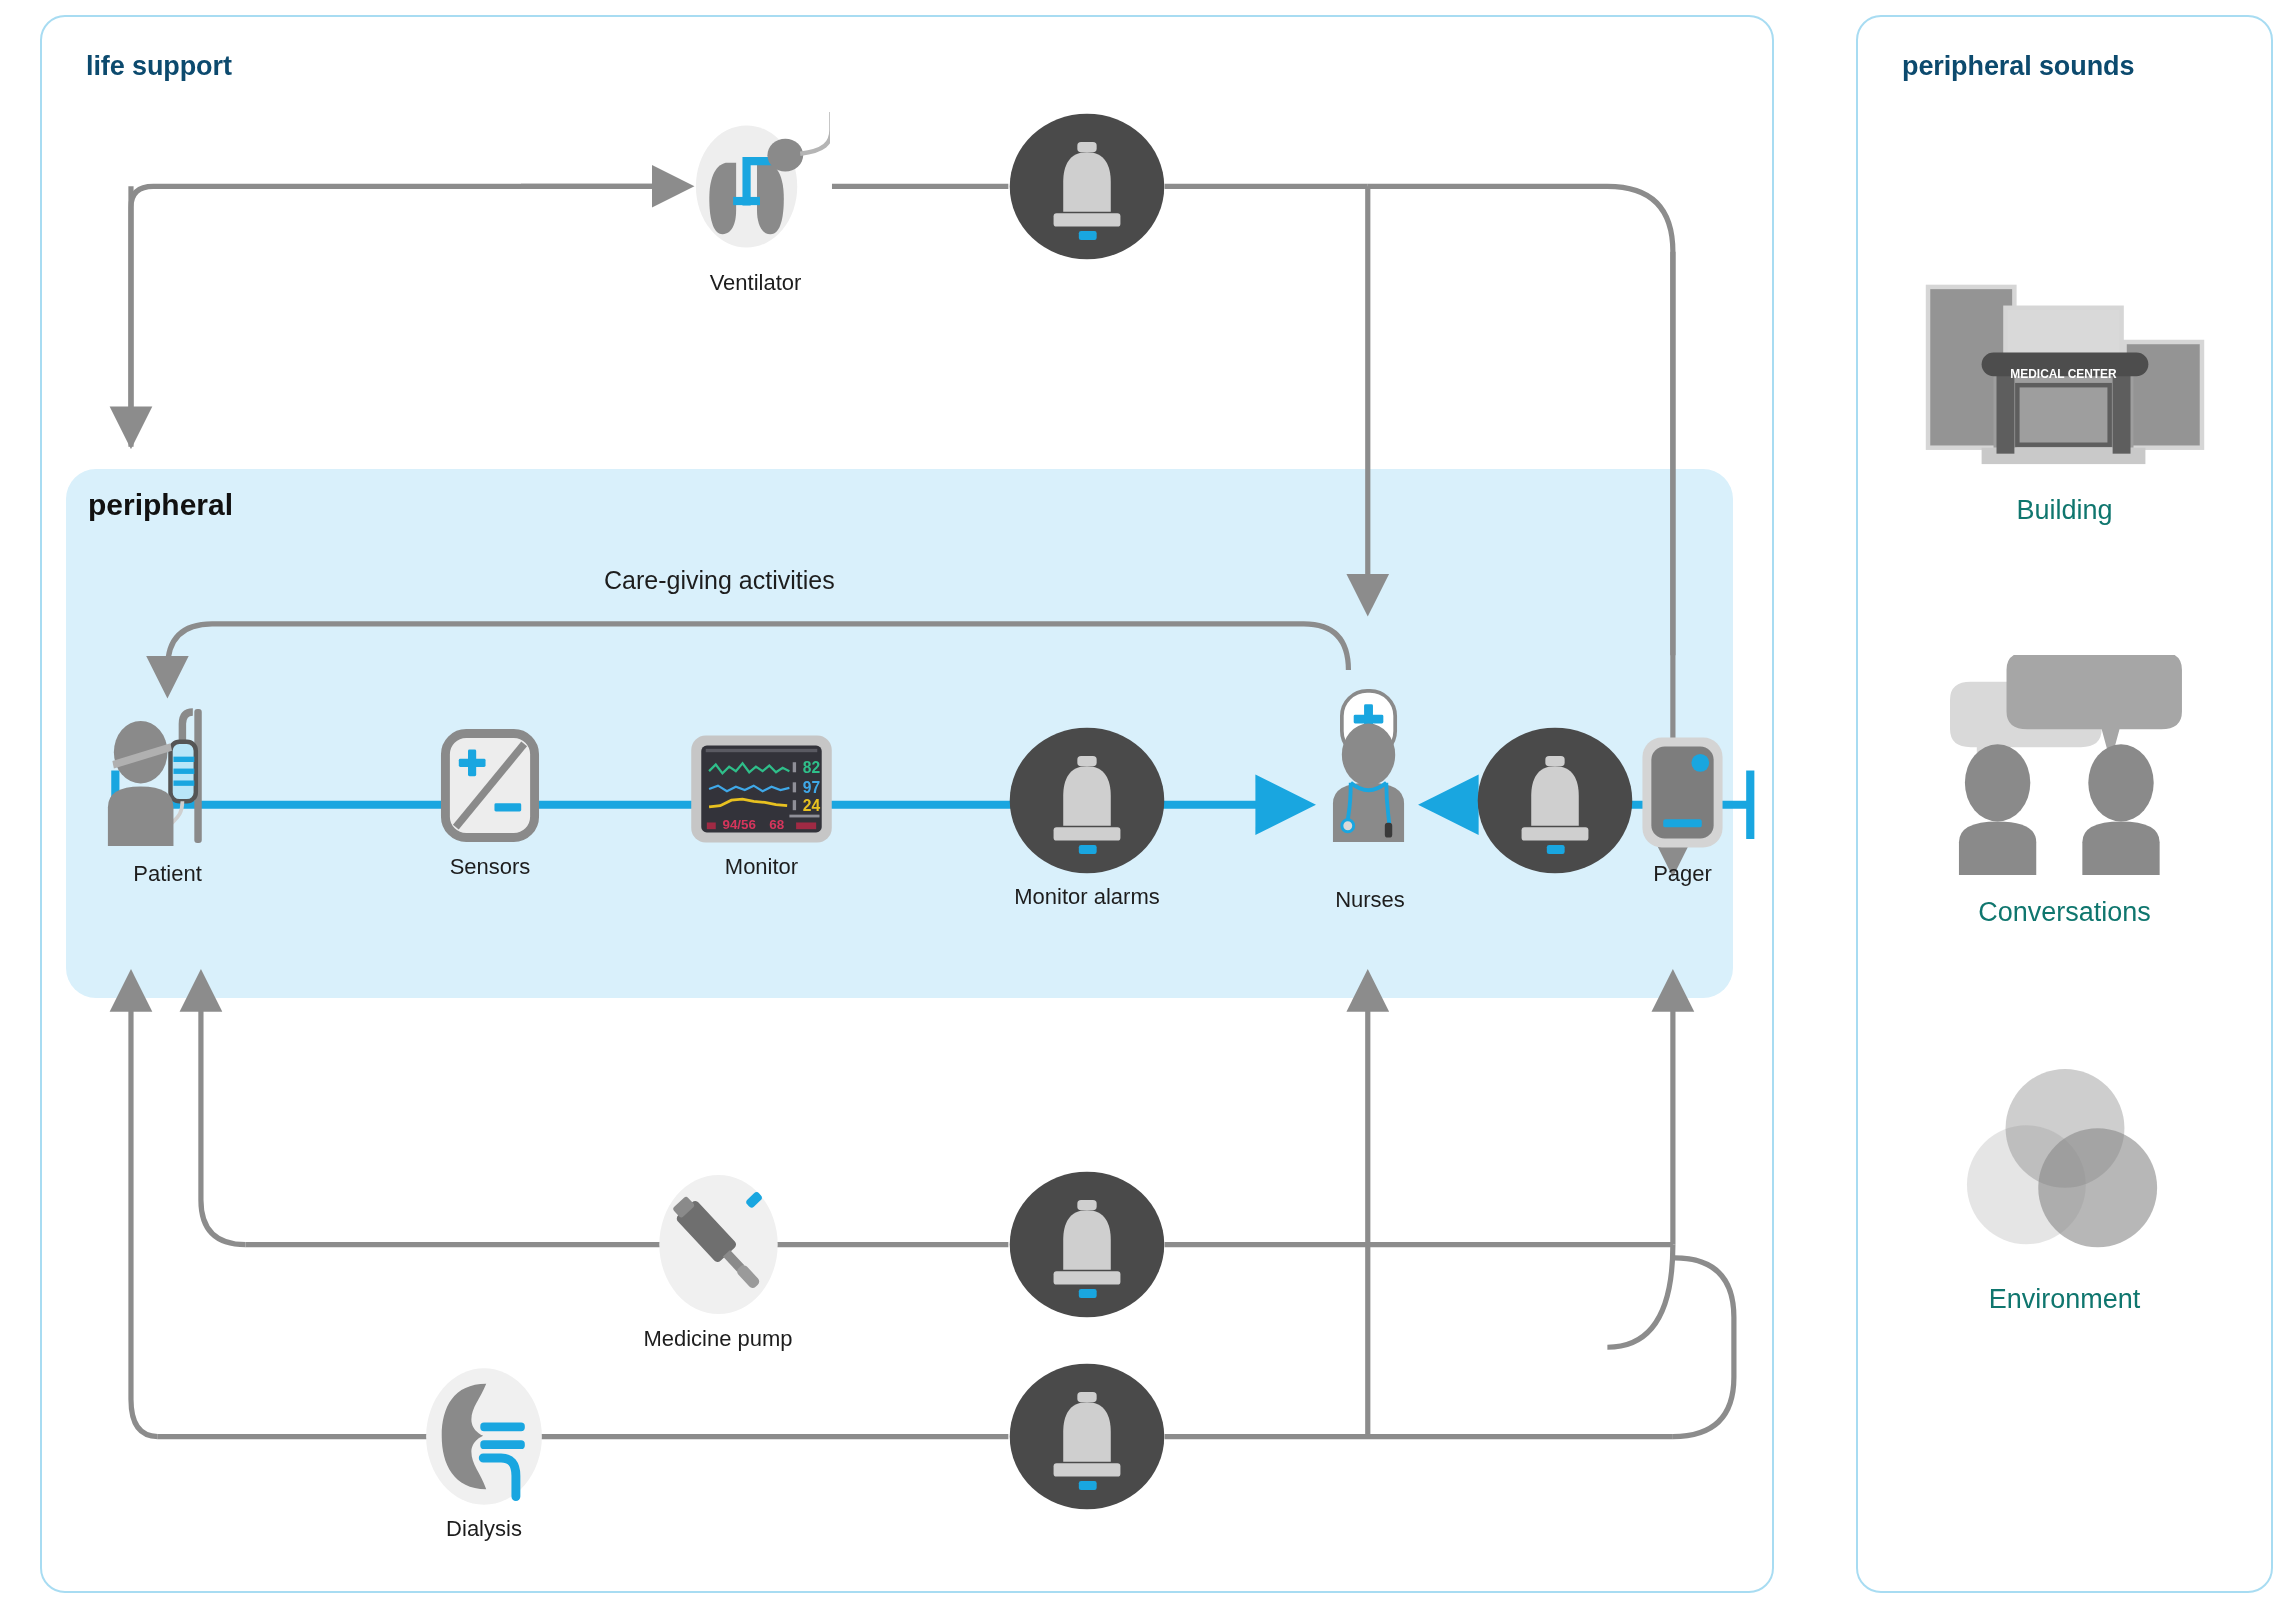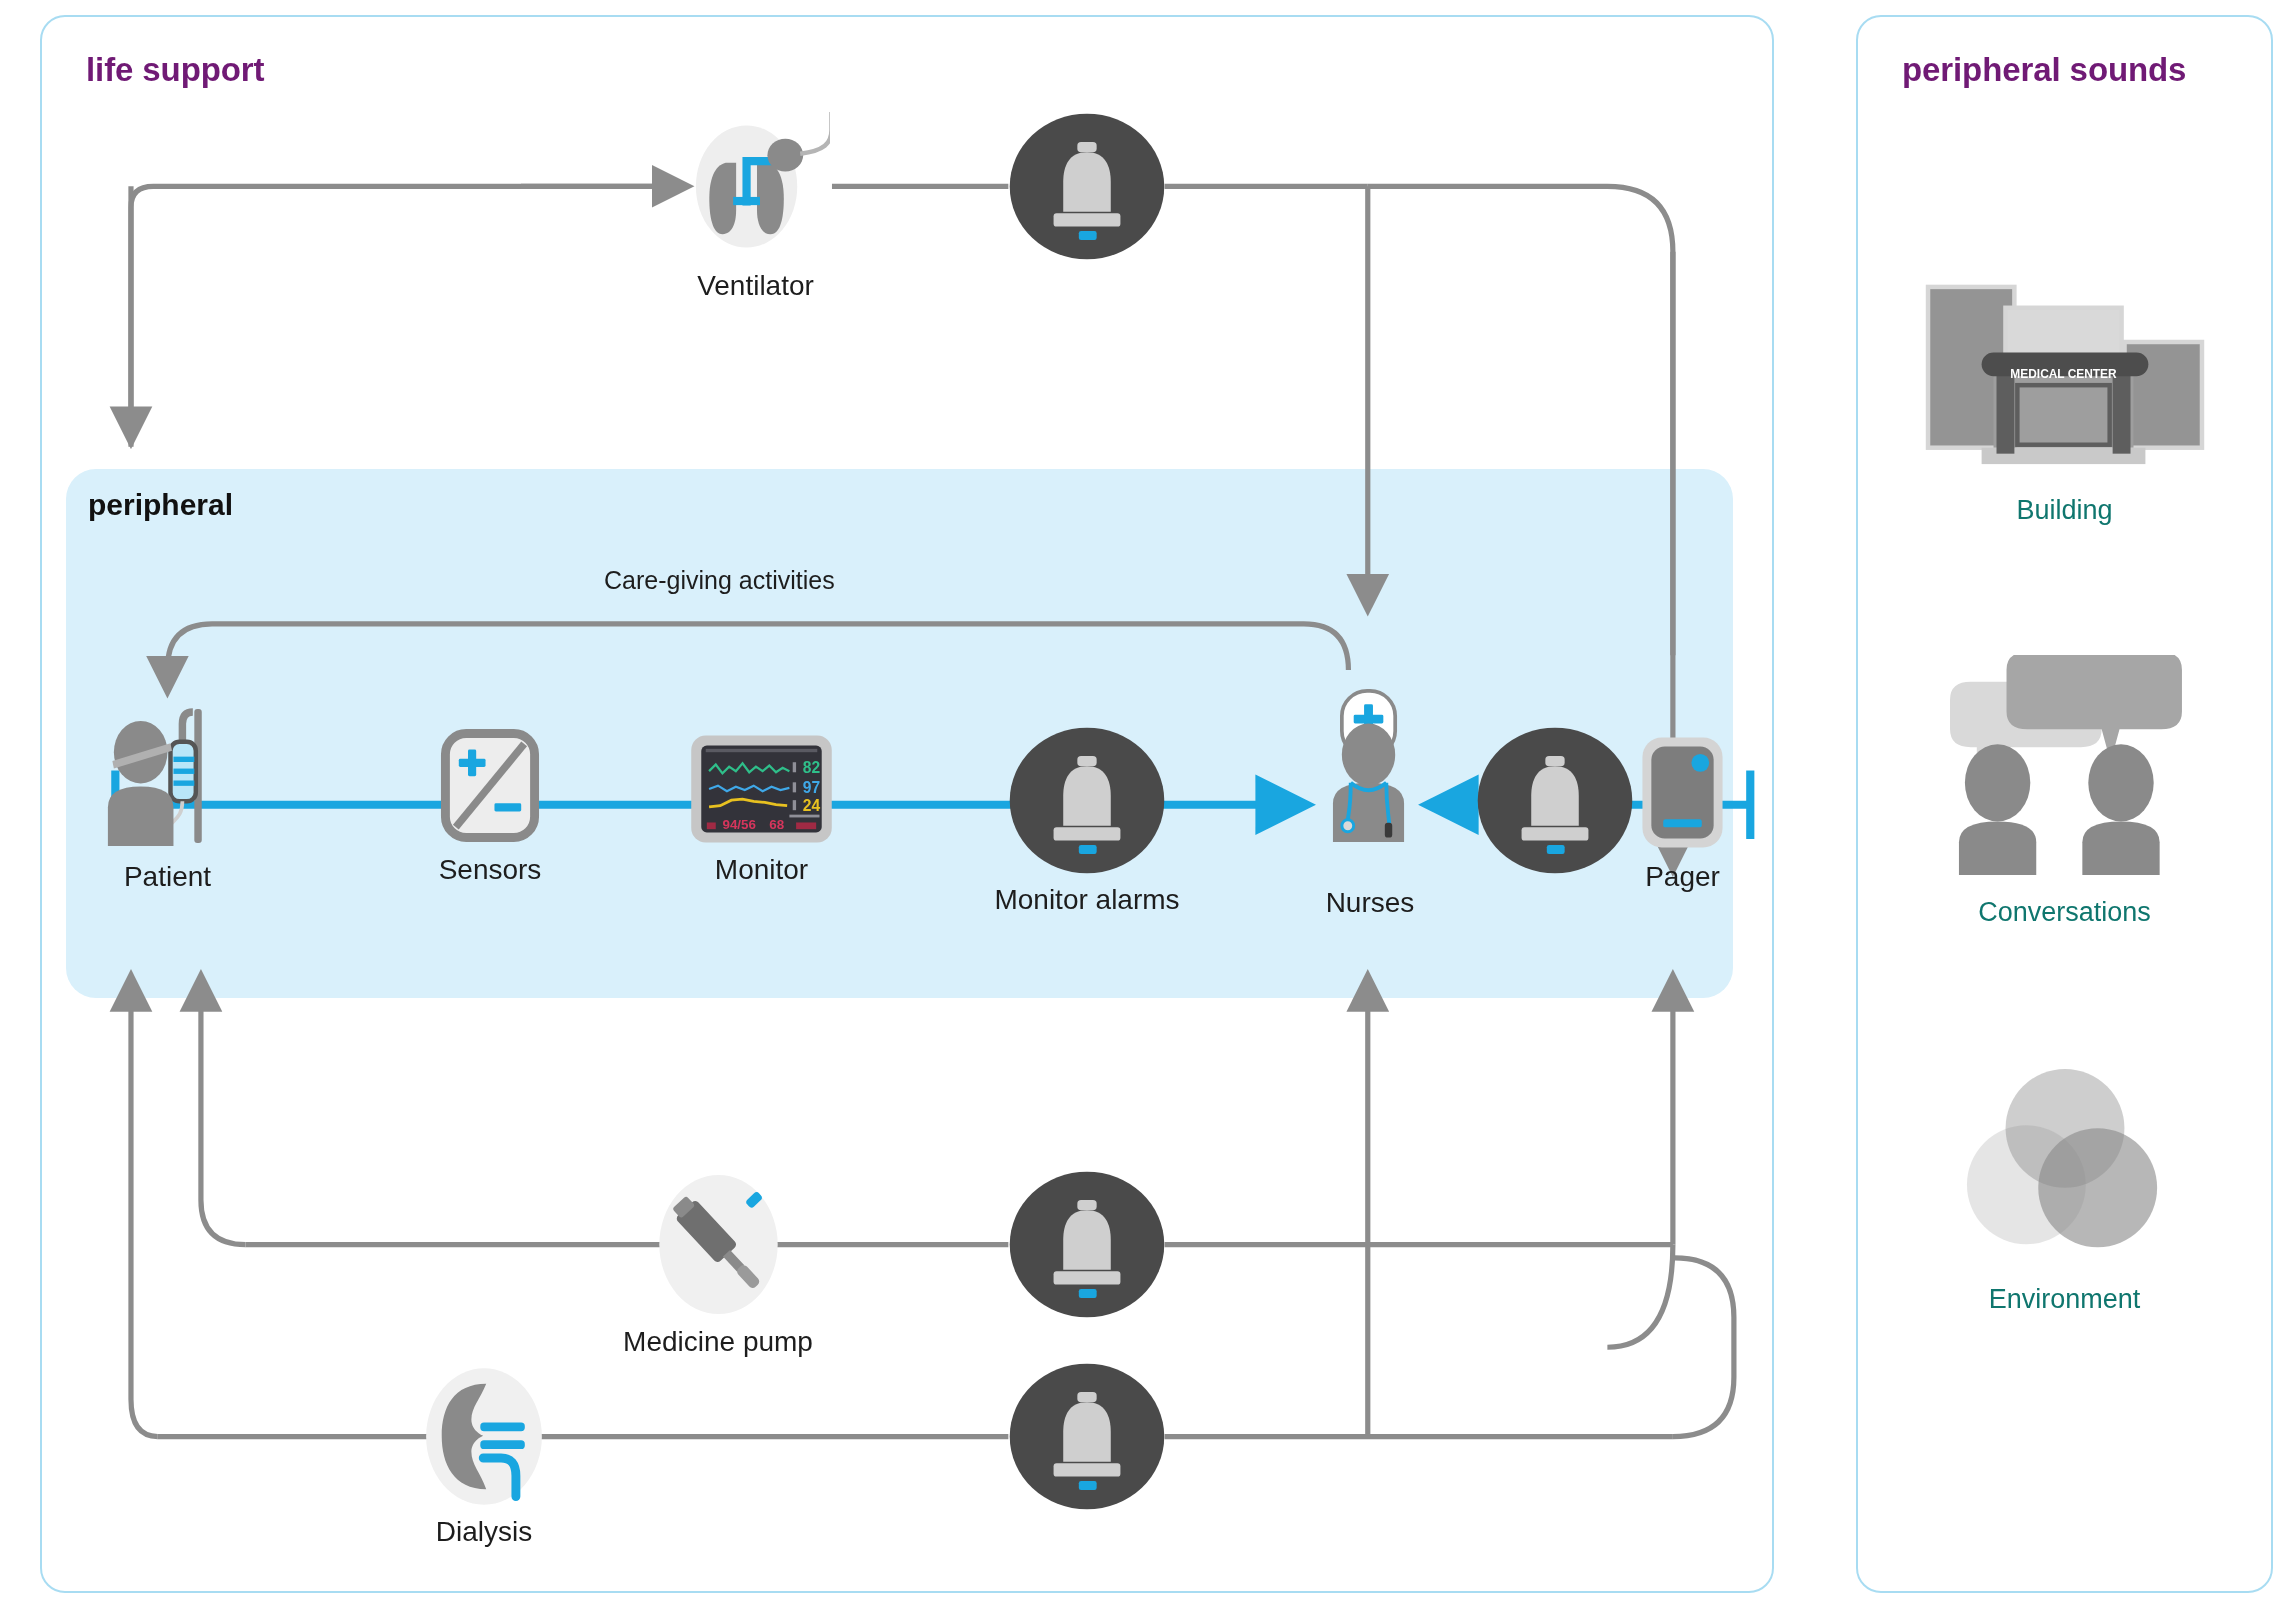--- a/index.html
+++ b/index.html
@@ -3,35 +3,35 @@
 <meta charset="utf-8">
 <style>
   html,body{margin:0;padding:0;background:#ffffff;}
   body{width:2295px;height:1608px;font-family:"Liberation Sans",sans-serif;-webkit-font-smoothing:antialiased;}
   #root{position:relative;width:2295px;height:1608px;overflow:hidden;background:#fff;}
 
   .panel{position:absolute;border:2.2px solid #a8dcf2;border-radius:25px;background:#ffffff;box-sizing:border-box;}
   #panel-life{left:40px;top:15px;width:1734px;height:1578px;}
   #panel-periph{left:1856px;top:15px;width:417px;height:1578px;}
 
-  .panel-title{position:absolute;font-weight:bold;font-size:33px;color:#701a75;letter-spacing:-0.1px;}
+  .panel-title{position:absolute;font-weight:bold;font-size:27px;color:#0c4a6e;letter-spacing:-0.1px;}
   #title-life{left:86px;top:51px;}
   #title-periph{left:1902px;top:51px;}
 
   
   #monitoring-band{position:absolute;left:66px;top:469px;width:1667px;height:257px;background:#d9f0fb;border-radius:30px 30px 0 0;}
   #monitoring-band2{position:absolute;left:66px;top:726px;width:1667px;height:272px;background:#d9f0fb;border-radius:0 0 30px 30px;}
   #monitoring-title{position:absolute;left:88px;top:488px;font-weight:bold;font-size:30px;color:#111;}
 
   
   #wires{position:absolute;left:0;top:0;width:2295px;height:1608px;}
 
   
   .node{position:absolute;display:flex;flex-direction:column;align-items:center;}
-  .node-label{margin-top:9px;font-size:28px;color:#1d1d1d;white-space:nowrap;text-align:center;}
+  .node-label{margin-top:9px;font-size:22px;color:#1d1d1d;white-space:nowrap;text-align:center;}
   .icon-wrap{position:relative;display:flex;align-items:center;justify-content:flex-end;}
 
   .caption-free{position:absolute;font-size:25px;color:#1d1d1d;white-space:nowrap;}
 
   
   .pcard{position:absolute;display:flex;flex-direction:column;align-items:center;width:417px;}
   .pcard .plabel{margin-top:19.4px;font-size:27px;color:#0f766e;}
 </style>
 </head>
 <body>

